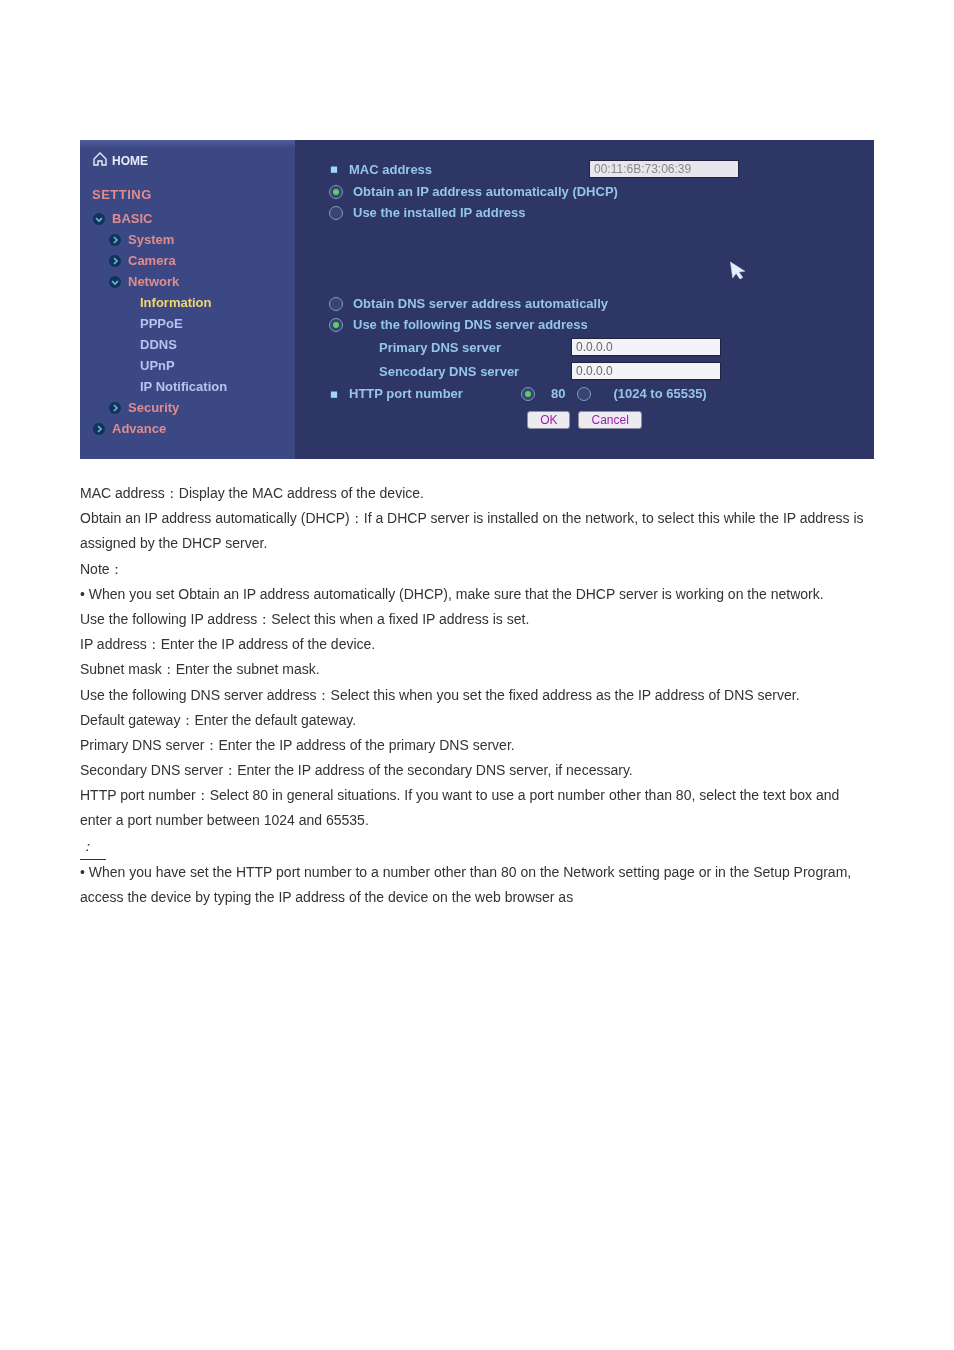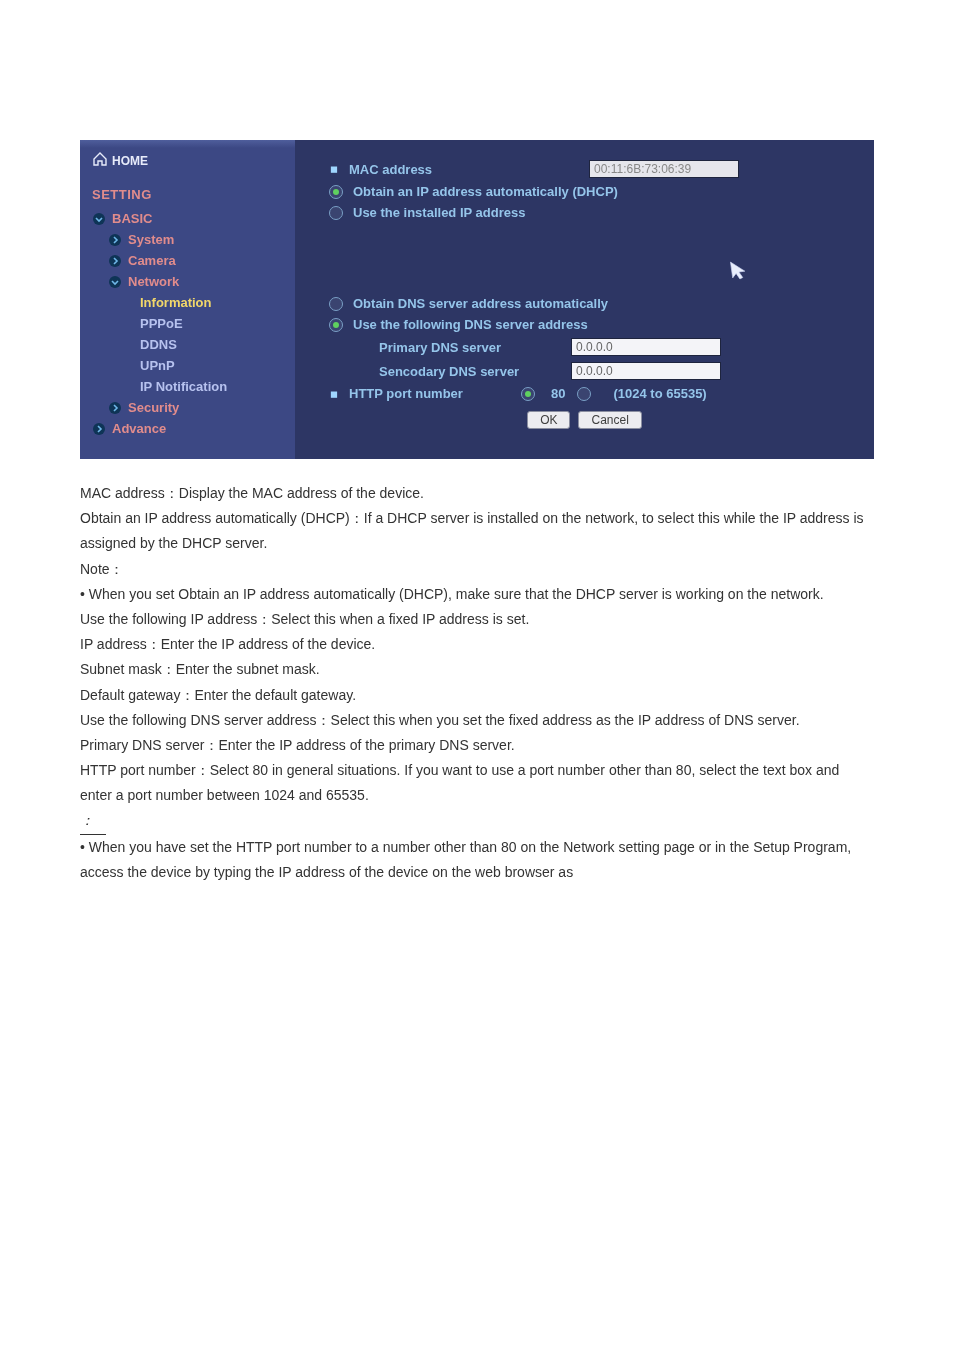--- a/index.html
+++ b/index.html
@@ -133,21 +133,21 @@
   .btn-row {
     display:flex; justify-content:center; gap:8px; margin-top:10px;
   }
   .os-btn {
     font-family: Tahoma, sans-serif;
     font-size: 12px;
     padding: 1px 12px;
     background: #ececf0;
     border: 1px solid #8a8ea0;
     border-radius: 3px;
-    color: #404040;
+    color: #a21caf;
   }
   .hint { color:#95c5ea; font-weight:bold; margin-left:12px;}
   .port80 { display:flex; align-items:center; gap:6px; }
   
   .desc { line-height: 1.8; color:#333; }
   .desc p { margin: 0 0 0 0; }
   .note-underline {
     display:inline-block;
     border-bottom:1px solid #333;
     padding-right:12px;
@@ -310,21 +310,22 @@
   </div>
 
   <div class="desc">
     <p>MAC address：Display the MAC address of the device.</p>
     <p>Obtain an IP address automatically (DHCP)：If a DHCP server is installed on the network, to select this while the IP address is assigned by the DHCP server.</p>
     <p>Note：</p>
     <p>• When you set Obtain an IP address automatically (DHCP), make sure that the DHCP server is working on the network.</p>
     <p>Use the following IP address：Select this when a fixed IP address is set.</p>
     <p>IP address：Enter the IP address of the device.</p>
     <p>Subnet mask：Enter the subnet mask.</p>
+    <p>Use the following DNS server address：Select this when you set the fixed address as the IP address of DNS server.</p>
     <p>Default gateway：Enter the default gateway.</p>
-    <p>Use the following DNS server address：Select this when you set the fixed address as the IP address of DNS server.</p>
     <p>Primary DNS server：Enter the IP address of the primary DNS server.</p>
+    <p>Secondary DNS server：Enter the IP address of the secondary DNS server, if necessary.</p>
     <p>HTTP port number：Select 80 in general situations. If you want to use a port number other than 80, select the text box and enter a port number between 1024 and 65535.</p>
     <p><span class="note-underline">：</span></p>
     <p>• When you have set the HTTP port number to a number other than 80 on the Network setting page or in the Setup Program, access the device by typing the IP address of the device on the web browser as</p>
   </div>
 
 </div>
 
 </body></html>

